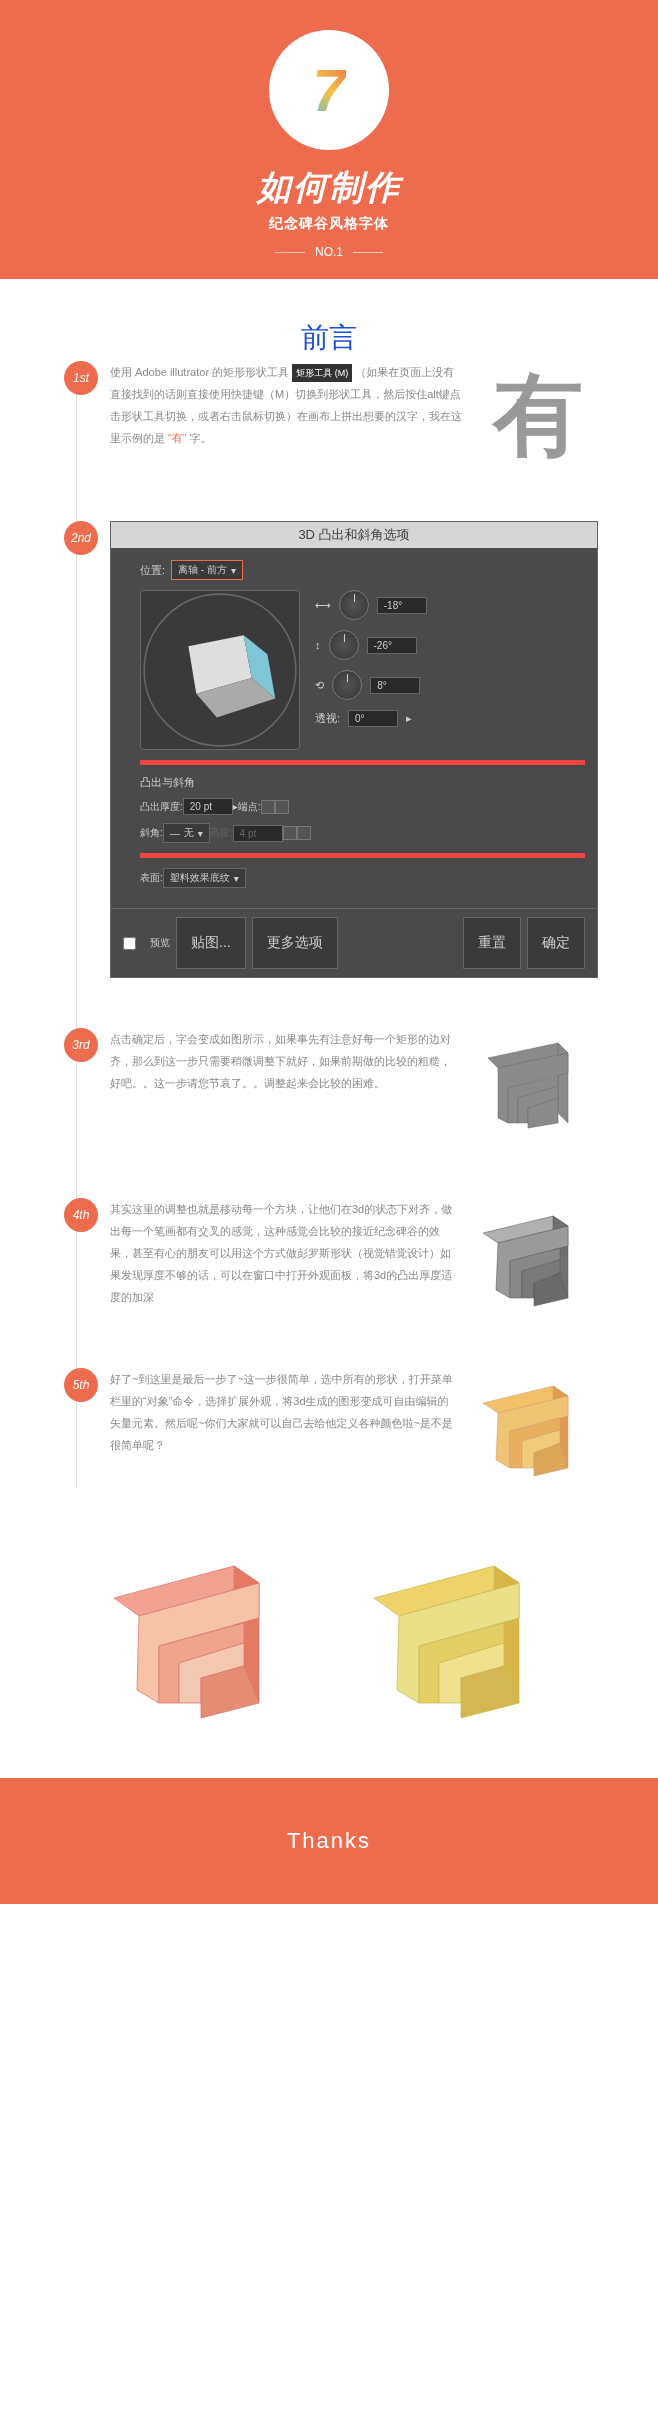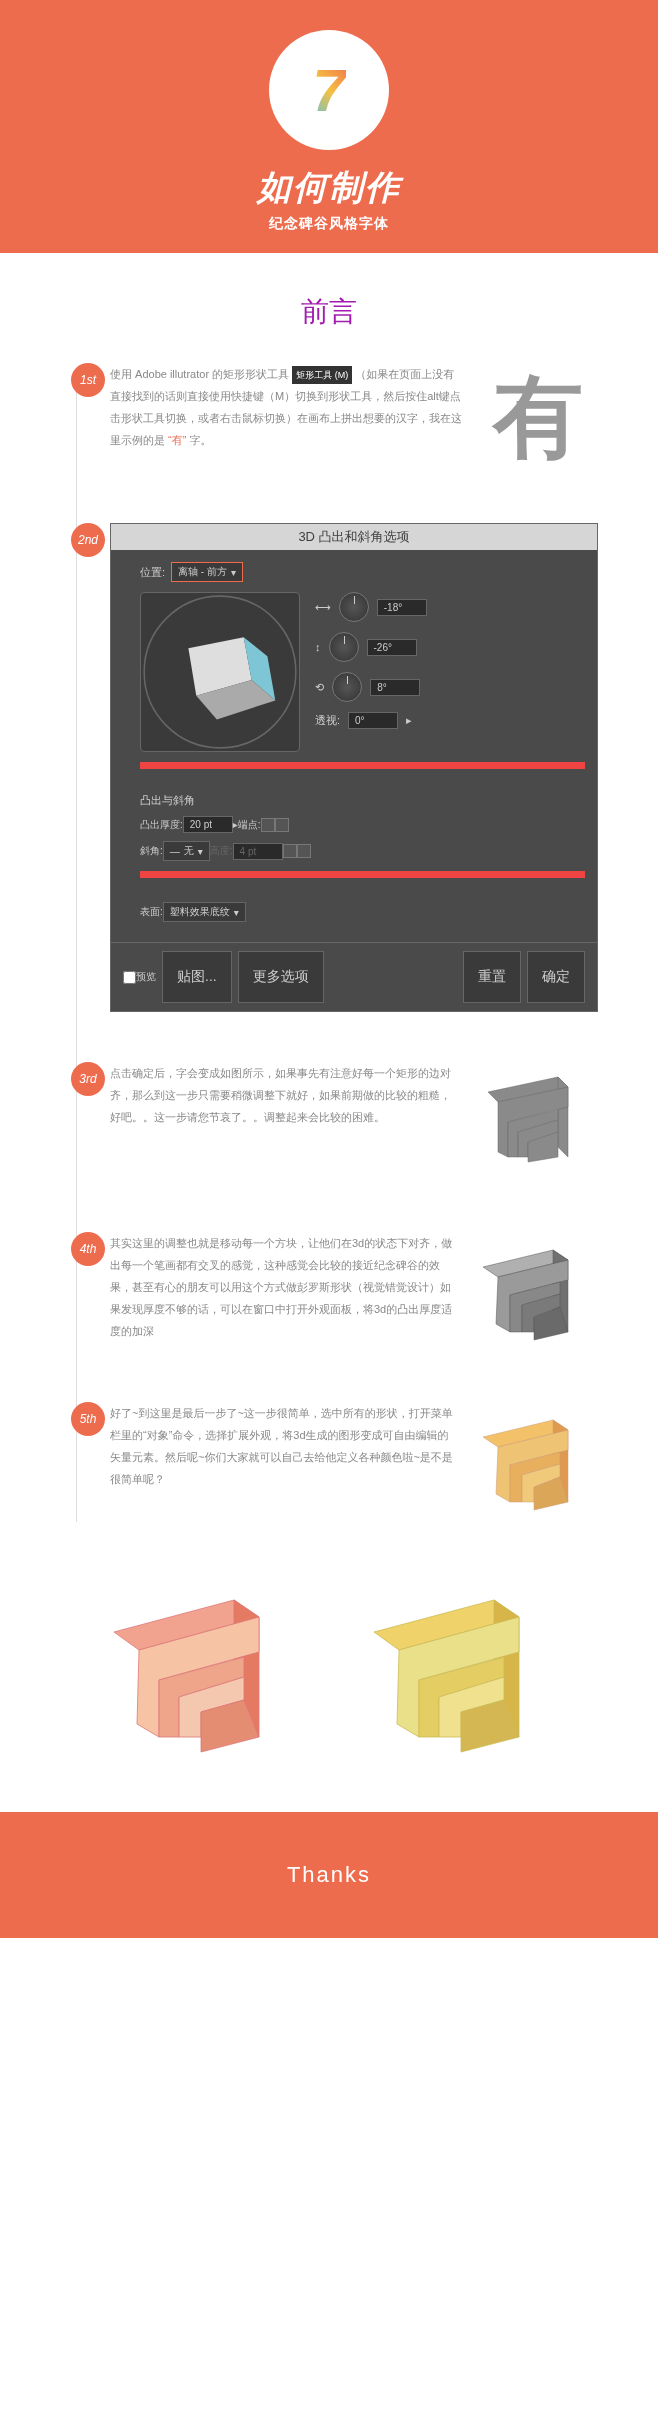--- a/index.html
+++ b/index.html
@@ -5,26 +5,26 @@
   * { margin: 0; padding: 0; box-sizing: border-box; }
   body { font-family: "Microsoft YaHei", Arial, sans-serif; background: #fff; width: 658px; }
   .hero { background: #ee6c4e; color: #fff; text-align: center; padding: 30px 0 20px; }
   .logo-circle { width: 120px; height: 120px; border-radius: 50%; background: #fff; margin: 0 auto 15px; display: flex; align-items: center; justify-content: center; position: relative; }
   .logo-inner { font-size: 60px; font-weight: bold; background: linear-gradient(45deg, #4fc3e8 0%, #f5c043 50%, #ee6c4e 100%); -webkit-background-clip: text; -webkit-text-fill-color: transparent; font-style: italic; }
   .hero-title { font-size: 34px; font-weight: bold; font-style: italic; letter-spacing: 2px; }
   .hero-sub { font-size: 14px; font-weight: bold; letter-spacing: 1px; margin-top: 4px; }
   .hero-no { font-size: 12px; margin-top: 12px; display: flex; align-items: center; justify-content: center; gap: 10px; }
   .hero-no::before, .hero-no::after { content: ""; width: 30px; height: 1px; background: rgba(255,255,255,0.6); }
   .content { padding: 40px 60px; }
-  .preface-title { color: #a21caf; font-size: 28px; text-align: center; margin-bottom: 32px; }
+  .preface-title { color: #1d4ed8; font-size: 28px; text-align: center; margin-bottom: 4px; }
   .preface-text { color: #888; font-size: 11px; line-height: 1.9; text-align: center; margin-bottom: 60px; }
   .steps { position: relative; }
   .timeline { position: absolute; left: 16px; top: 16px; bottom: 0; width: 1px; background: #ddd; }
   .step { position: relative; padding-left: 50px; margin-bottom: 50px; min-height: 100px; }
-  .step-num { position: absolute; left: 11px; top: 0; width: 34px; height: 34px; border-radius: 50%; background: #ee6c4e; color: #fff; font-size: 12px; font-style: italic; display: flex; align-items: center; justify-content: center; z-index: 2; }
+  .step-num { position: absolute; left: 4px; top: 0; width: 34px; height: 34px; border-radius: 50%; background: #ee6c4e; color: #fff; font-size: 12px; font-style: italic; display: flex; align-items: center; justify-content: center; z-index: 2; }
   .step-row { display: flex; align-items: flex-start; gap: 15px; }
   .step-text { color: #888; font-size: 11px; line-height: 2; flex: 1; }
   .inline-tag { display: inline-block; background: #333; color: #fff; padding: 0 4px; font-size: 9px; vertical-align: middle; }
   .inline-tag.blue { background: #1a5490; }
   .q { color: #ee6c4e; }
   .step-img { flex-shrink: 0; }
   .glyph-flat { width: 120px; height: 110px; display: flex; align-items: center; justify-content: center; }
   .glyph-flat span { font-size: 90px; font-weight: 900; color: #999; font-family: "SimHei", sans-serif; }
   .glyph-iso { width: 130px; height: 120px; }
   .glyph-iso svg { width: 100%; height: 100%; }
@@ -35,45 +35,48 @@
   .panel-body { padding: 12px; margin-left: 17px; }
   .pos-row { display: flex; align-items: center; gap: 6px; margin-bottom: 10px; }
   .select-box { border: 1px solid #ee6c4e; background: #3a3a3a; padding: 2px 6px; display: inline-flex; align-items: center; gap: 4px; font-size: 10px; }
   .preview-row { display: flex; gap: 15px; align-items: flex-start; }
   .cube-preview { width: 160px; height: 160px; border: 1px solid #666; background: #3a3a3a; border-radius: 4px; display: flex; align-items: center; justify-content: center; }
   .angle-controls { flex: 1; }
   .angle-row { display: flex; align-items: center; gap: 8px; margin-bottom: 10px; }
   .dial { width: 30px; height: 30px; border-radius: 50%; background: radial-gradient(#555, #333); border: 1px solid #777; position: relative; }
   .dial::after { content: ""; position: absolute; left: 50%; top: 3px; width: 1px; height: 8px; background: #ccc; }
   .val-box { background: #2a2a2a; border: 1px solid #666; padding: 2px 6px; width: 50px; font-size: 10px; }
-  .section { border-top: 7px solid #ef4444; margin-top: 10px; padding-top: 24px; }
+  .section { border-top: 5px solid #ef4444; margin-top: 10px; padding-top: 10px; }
   .sec-title { font-size: 11px; margin-bottom: 8px; }
   .row { display: flex; align-items: center; margin-bottom: 8px; font-size: 10px; flex-wrap: wrap; }
   .sel { background: #3a3a3a; border: 1px solid #666; padding: 2px 6px; display: inline-flex; align-items: center; gap: 4px; font-size: 10px; }
   .icon-sq { width: 14px; height: 14px; background: #555; border: 1px solid #777; display: inline-block; }
   .btn-row { display: flex; gap: 6px; padding: 8px 12px; border-top: 1px solid #666; align-items: center; }
-  .chk { display: flex; align-items: center; gap: 0; font-size: 10px; }
+  .chk { display: flex; align-items: center; gap: 14px; font-size: 10px; }
   .btn { background: #3a3a3a; border: 1px solid #666; padding: 16px 14px; font-size: 14px; color: #ccc; }
   .btn-row .spacer { flex: 1; }
   .dim { color: #666; }
 
   .final-row { display: flex; justify-content: center; gap: 40px; margin-top: 40px; }
   .final-row svg { width: 220px; height: 200px; }
 
   .footer { background: #ee6c4e; color: #fff; text-align: center; padding: 50px 0; font-size: 22px; font-weight: 300; letter-spacing: 2px; }
 </style>
 </head>
 <body>
 
 <div class="hero">
   <div class="logo-circle">
     <div class="logo-inner">7</div>
   </div>
   <div class="hero-title">如何制作</div>
   <div class="hero-sub">纪念碑谷风格字体</div>
+  <div class="hero-no">
+      <span>NO.1</span>
+    </div>
 </div>
 
 <div class="content">
   <div class="preface-title">前言</div>
 
   <div class="steps">
     <div class="timeline"></div>
 
     <div class="step">
       <div class="step-num">1st</div>

